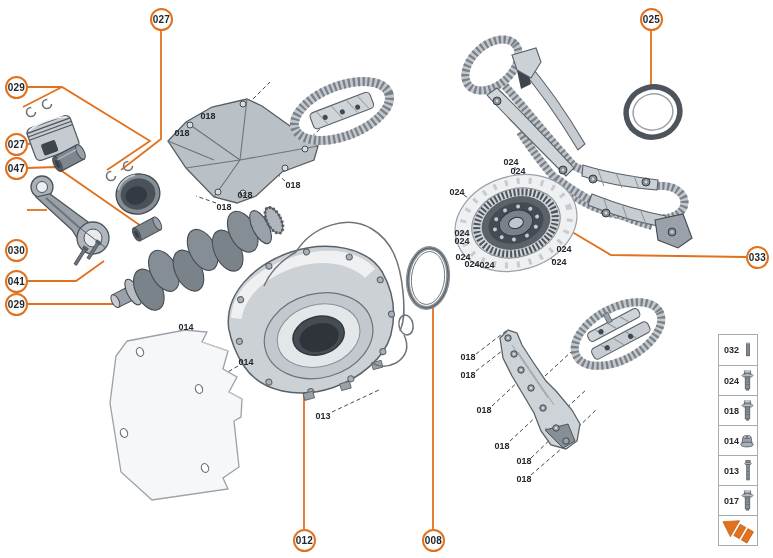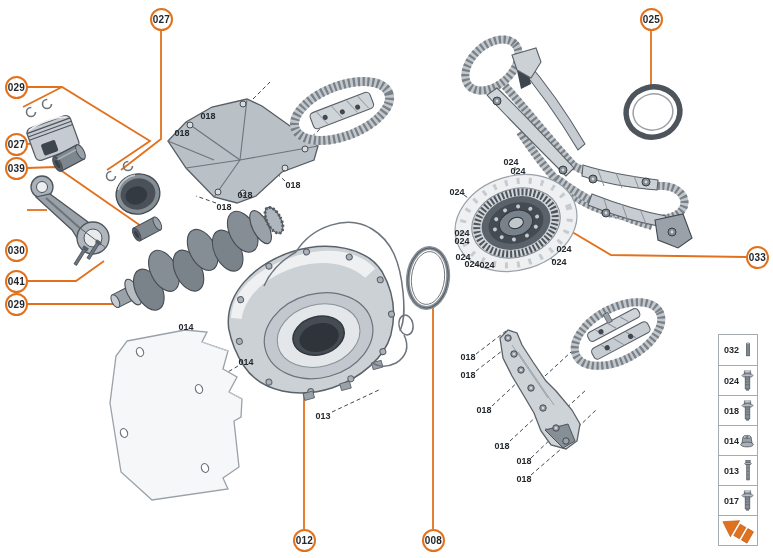--- a/index.html
+++ b/index.html
@@ -345,21 +345,21 @@
     <div class="callout" style="left: 640px; top: 8px;">
       <span>025</span>
     </div>
     <div class="callout" style="left: 5px; top: 76px;">
       <span>029</span>
     </div>
     <div class="callout" style="left: 5px; top: 133px;">
       <span>027</span>
     </div>
     <div class="callout" style="left: 5px; top: 157px;">
-      <span>039</span>
+      <span>047</span>
     </div>
     <div class="callout" style="left: 5px; top: 199px; margin-top: 40px;">
       <span>030</span>
     </div>
     <div class="callout" style="left: 5px; top: 270px;">
       <span>041</span>
     </div>
     <div class="callout" style="left: 5px; top: 293px;">
       <span>029</span>
     </div>

